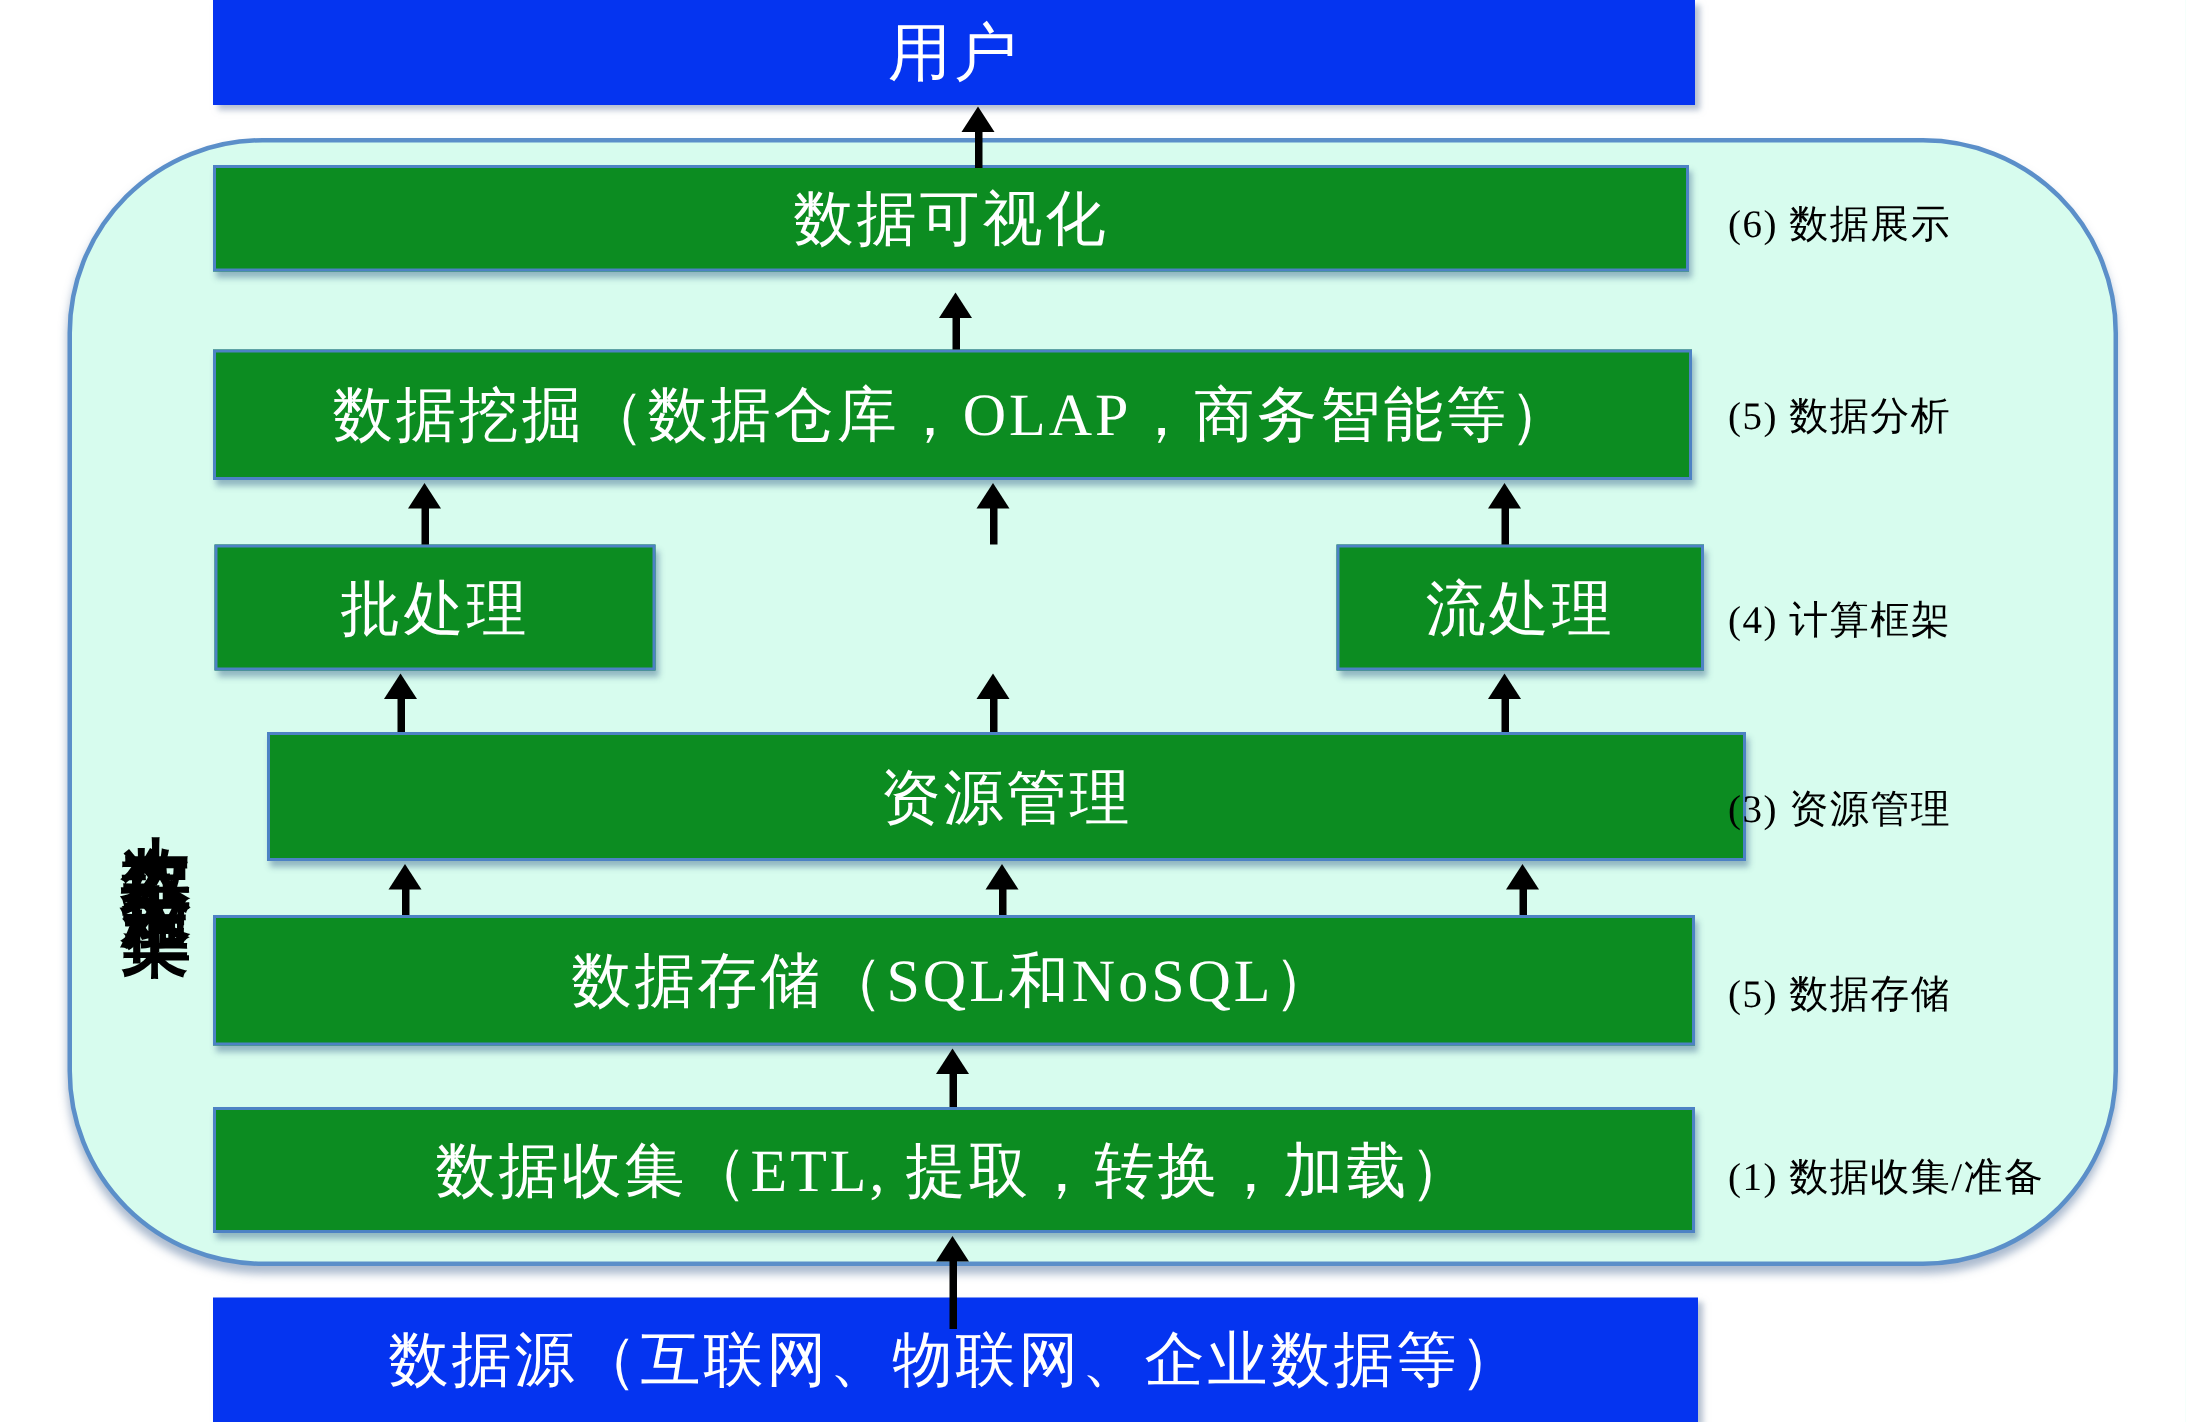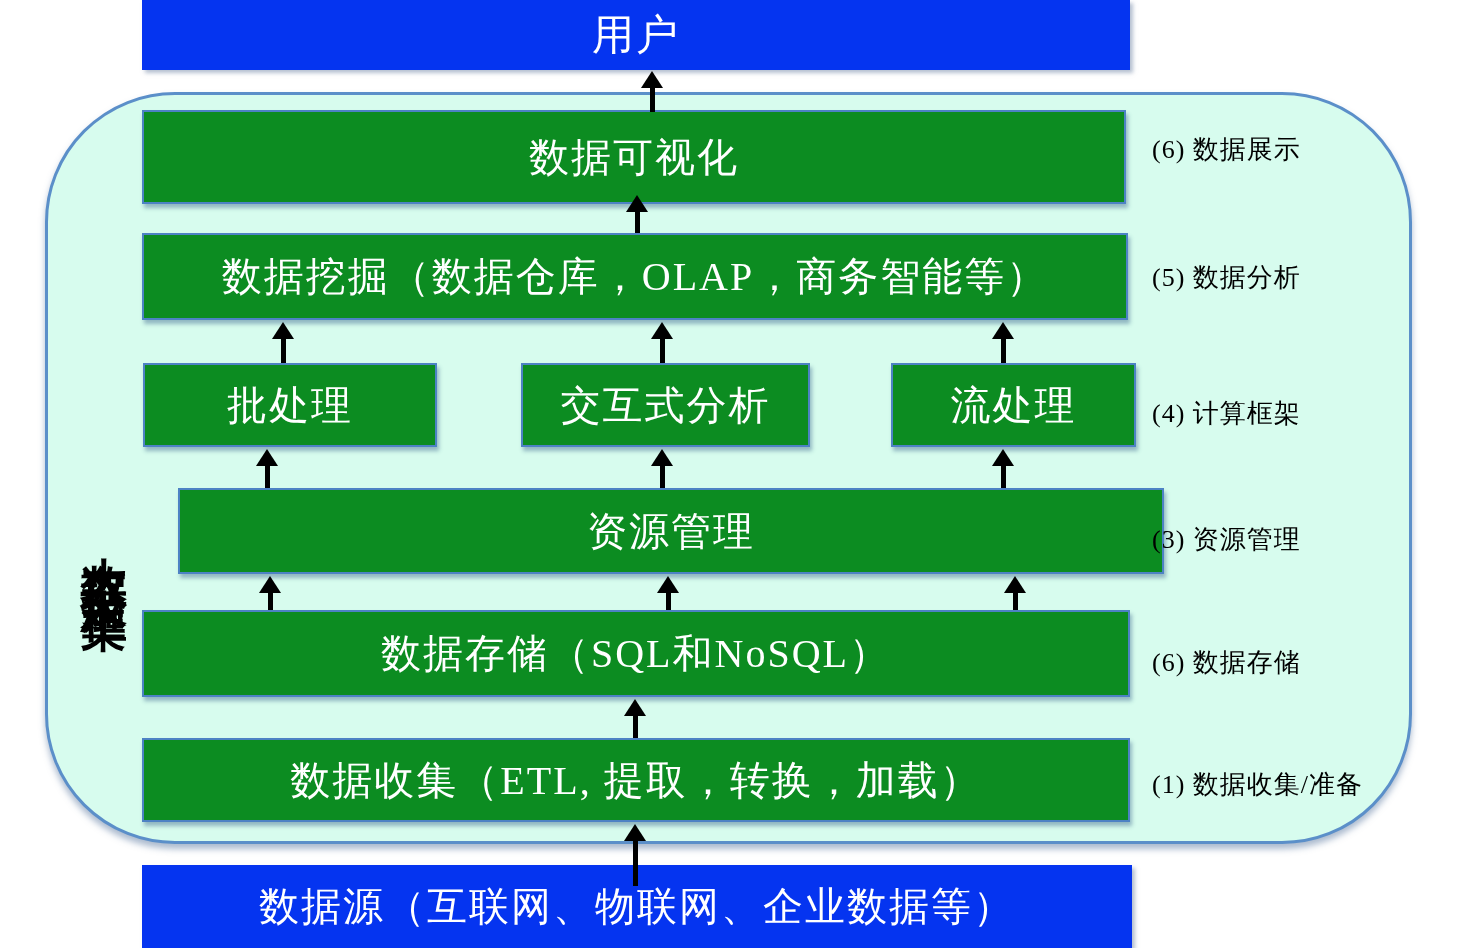--- a/index.html
+++ b/index.html
@@ -68,33 +68,30 @@
 <div class="canvas">
 
   <div class="blue-bar" style="left:142px;top:0;width:988px;height:70px;">
     <span>用户</span>
   </div>
 
   <div class="frame"></div>
 
   <div class="side-title">大数据技术框架</div>
 
-  <div class="green-box" style="left:142px;top:110px;width:984px;height:94px;">
+  <div class="green-box" style="left:142px;top:110px;width:984px;height:71px;">
     <span>数据可视化</span>
   </div>
 
   <div class="green-box" style="left:142px;top:233px;width:986px;height:87px;">
     <span>数据挖掘（数据仓库，OLAP，商务智能等）</span>
   </div>
 
   <div class="green-box" style="left:143px;top:363px;width:294px;height:84px;">
     <span>批处理</span>
-  </div>
-  <div class="green-box" style="left:521px;top:363px;width:289px;height:84px;">
-    <span>交互式分析</span>
   </div>
   <div class="green-box" style="left:891px;top:363px;width:245px;height:84px;">
     <span>流处理</span>
   </div>
 
   <div class="green-box" style="left:142px;top:488px;width:986px;height:86px;margin-left:36px;">
     <span>资源管理</span>
   </div>
 
   <div class="green-box" style="left:142px;top:610px;width:988px;height:87px;">
@@ -106,21 +103,21 @@
   </div>
 
   <div class="blue-bar" style="left:142px;top:865px;width:990px;height:83px;font-size:40px;">
     <span>数据源（互联网、物联网、企业数据等）</span>
   </div>
 
   <div class="annotation" style="top:132px;">(6) 数据展示</div>
   <div class="annotation" style="top:260px;">(5) 数据分析</div>
   <div class="annotation" style="top:396px;">(4) 计算框架</div>
   <div class="annotation" style="top:522px;">(3) 资源管理</div>
-  <div class="annotation" style="top:645px;">(6) 数据存储</div>
+  <div class="annotation" style="top:645px;">(5) 数据存储</div>
   <div class="annotation" style="top:767px;">(1) 数据收集/准备</div>
 
   <div class="arrow" style="left:652px;top:71px;height:41px;">
       <div class="head"></div>
       <div class="stem"></div>
     </div>
   <div class="arrow" style="left:637px;top:195px;height:38px;">
       <div class="head"></div>
       <div class="stem"></div>
     </div>

